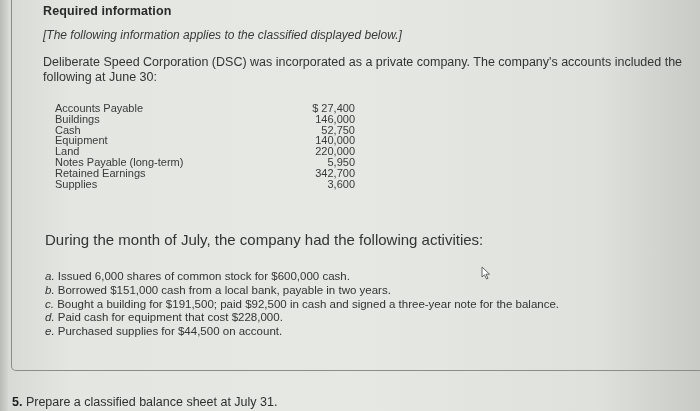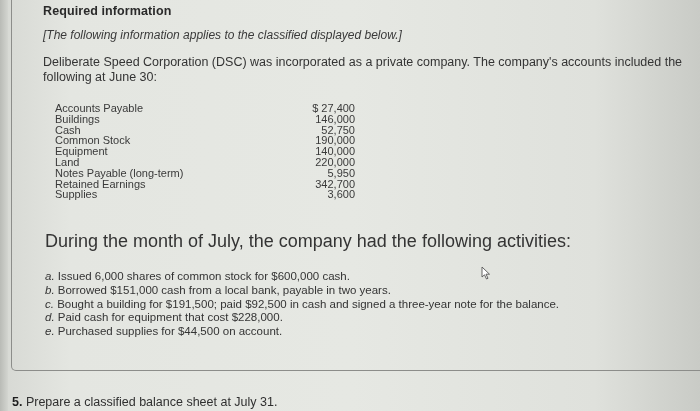--- a/index.html
+++ b/index.html
@@ -73,21 +73,21 @@
       display: flex;
       justify-content: space-between;
     }
     .acct-row .amt {
       text-align: left;
     }
     .during {
       position: absolute;
       left: 45px;
       top: 231px;
-      font-size: 18px;
+      font-size: 15px;
       color: #343434;
     }
     .activities {
       position: absolute;
       left: 45px;
       top: 270px;
       font-size: 11.5px;
       line-height: 13.8px;
       color: #343434;
       white-space: nowrap;
@@ -136,24 +136,20 @@
   </div>
   <div class="acct-row">
     <span>Buildings</span>
     <span class="amt">146,000</span>
   </div>
   <div class="acct-row">
     <span>Cash</span>
     <span class="amt">52,750</span>
   </div>
   <div class="acct-row">
-    <span>Common Stock</span>
-    <span class="amt">190,000</span>
-  </div>
-  <div class="acct-row">
     <span>Equipment</span>
     <span class="amt">140,000</span>
   </div>
   <div class="acct-row">
     <span>Land</span>
     <span class="amt">220,000</span>
   </div>
   <div class="acct-row">
     <span>Notes Payable (long-term)</span>
     <span class="amt">5,950</span>

